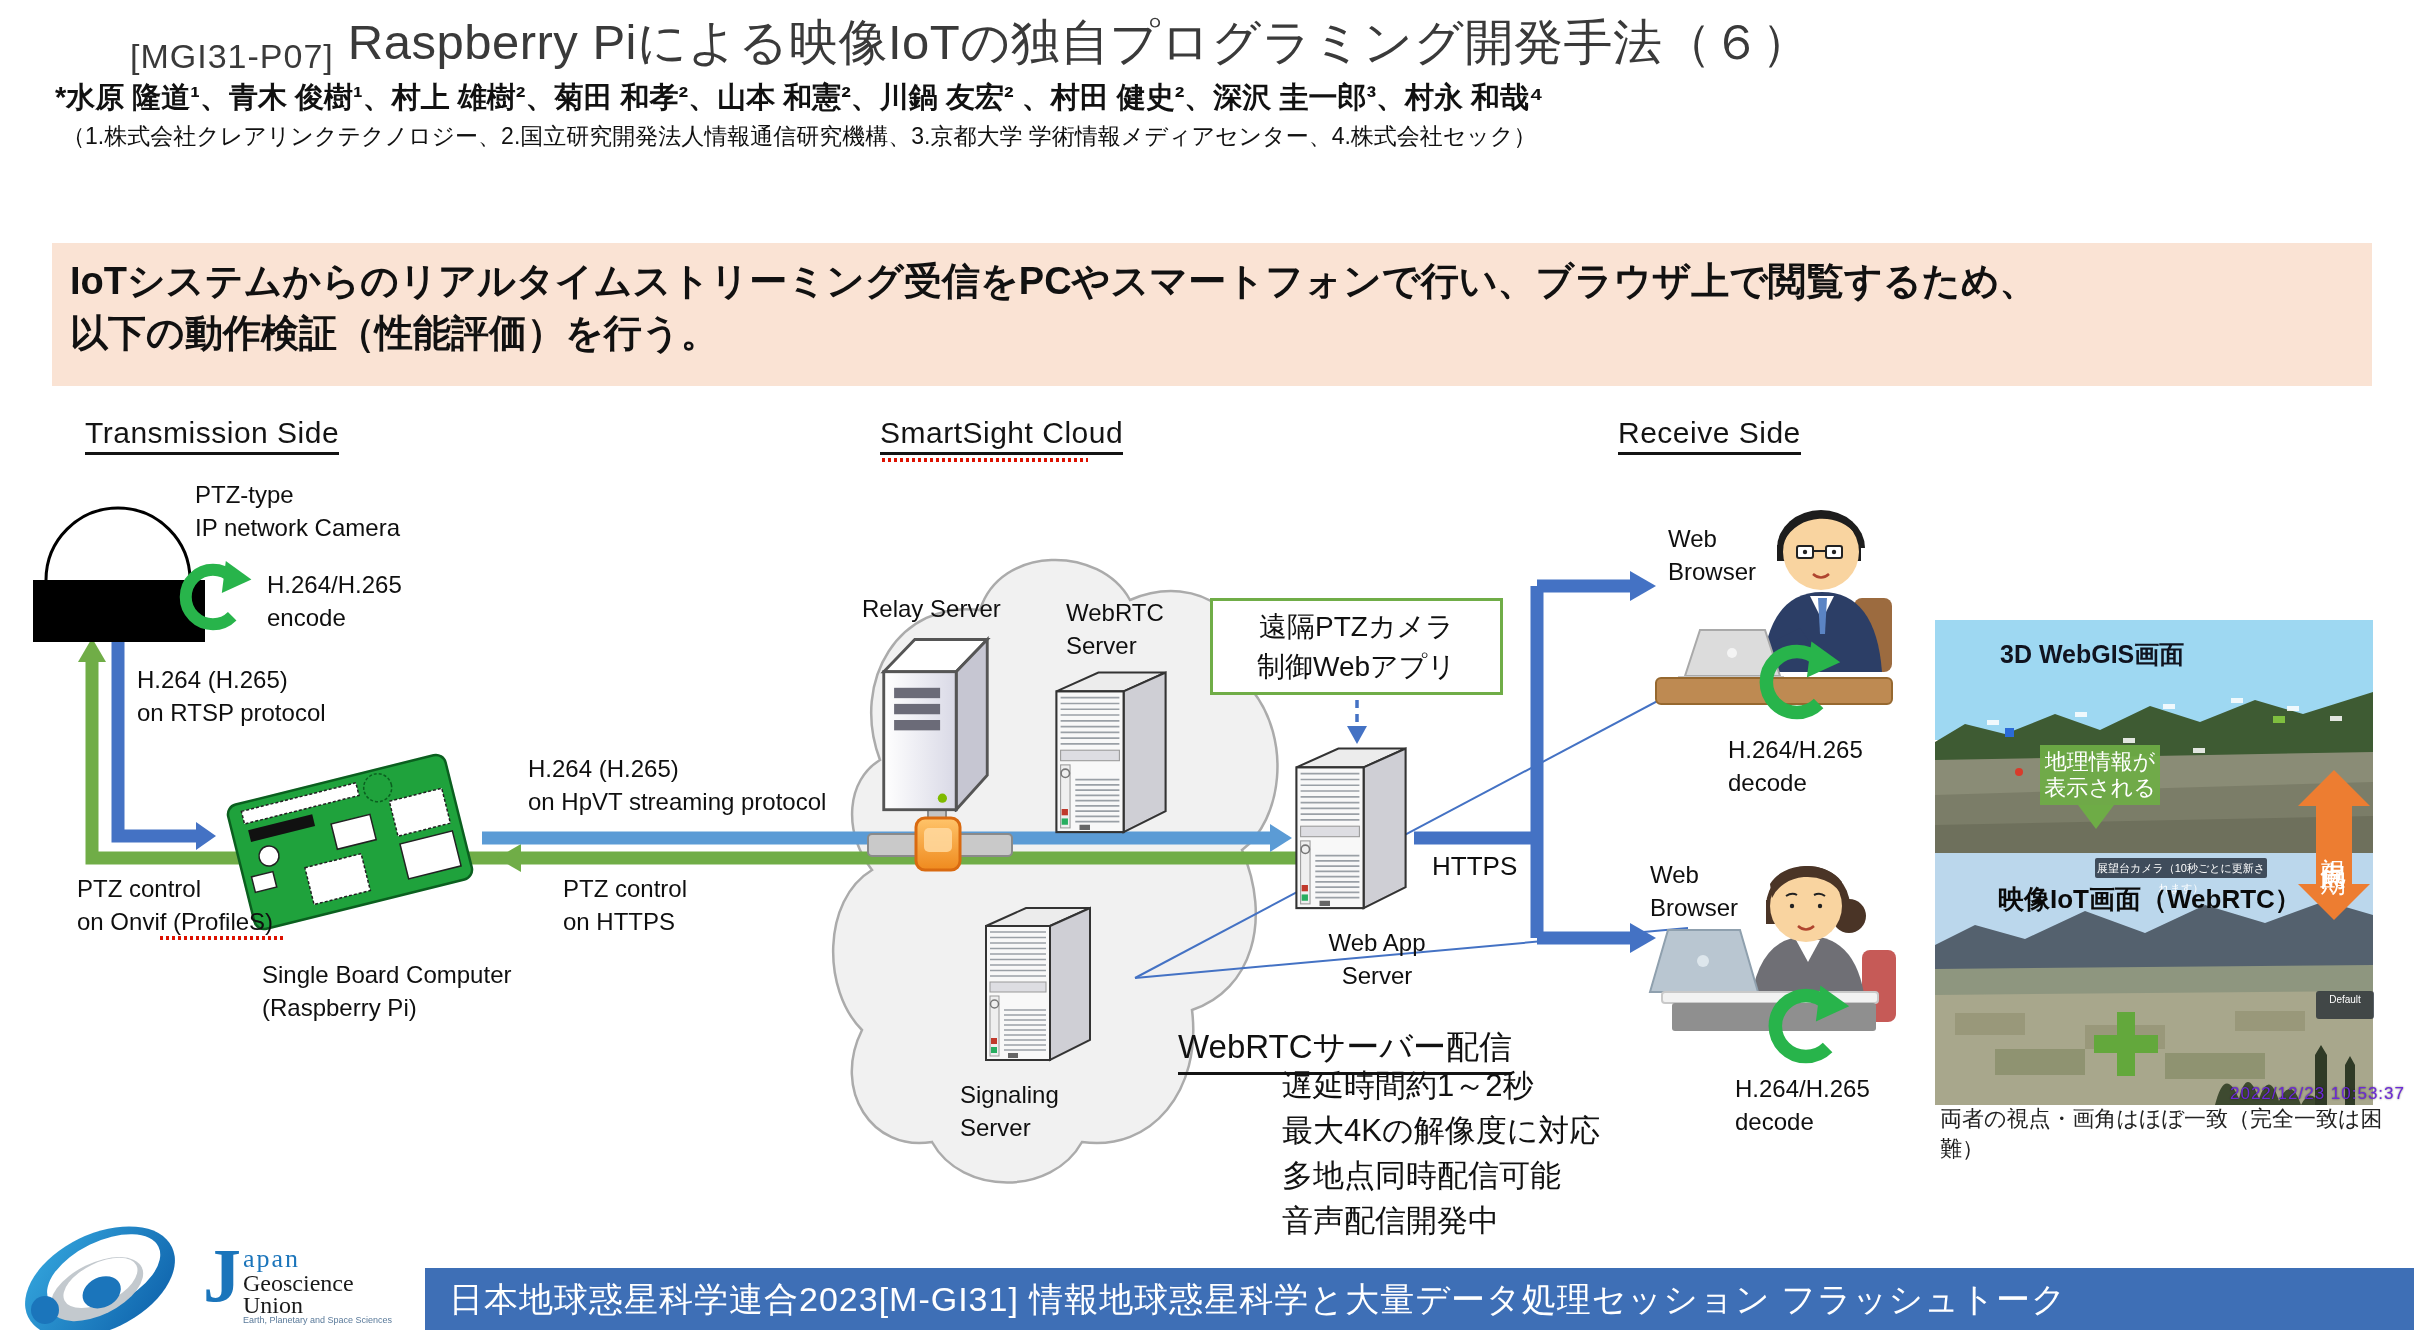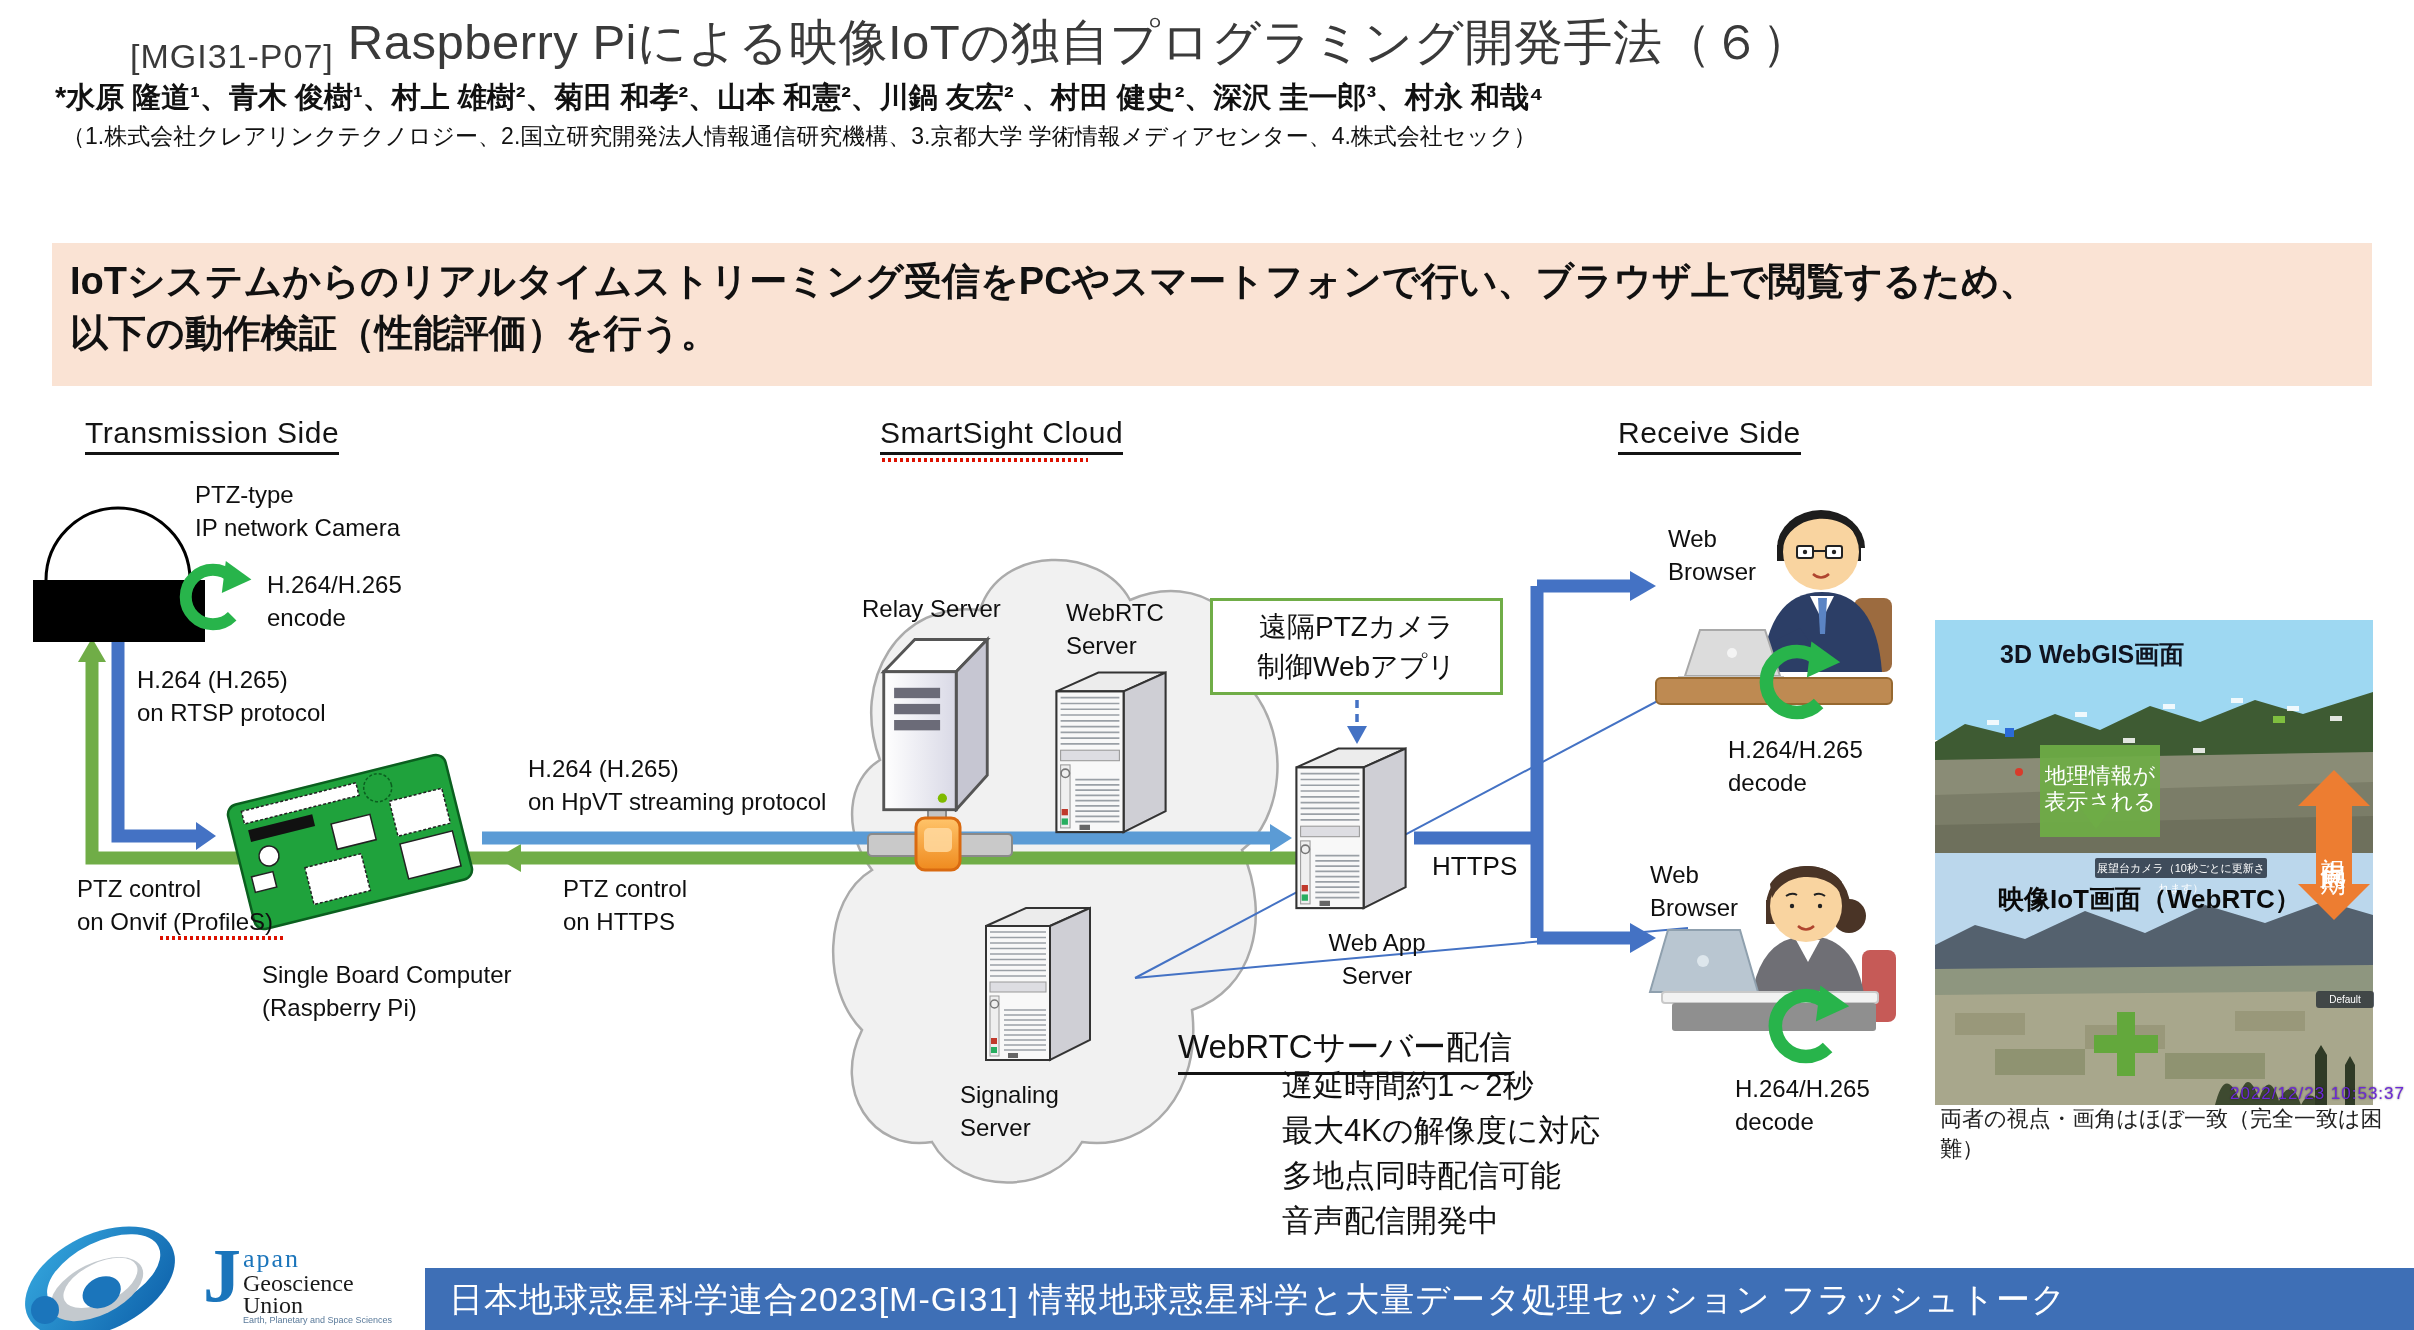--- a/index.html
+++ b/index.html
@@ -10,21 +10,21 @@
   .lbl{font-size:24px;line-height:33px;color:#0f0f0f;}
   .heading{font-size:30px;color:#141414;border-bottom:3px solid #141414;padding-bottom:2px;font-weight:400;letter-spacing:.5px;}
   .sq{height:4px;background-image:repeating-linear-gradient(90deg,#dd1100 0 3px,transparent 3px 6px);}
   #title-row{display:flex;align-items:flex-end;gap:14px;color:#3a3a3a;}
   #title-code{font-size:34px;letter-spacing:1px;}
   #title-main{font-size:49px;font-weight:500;letter-spacing:.5px;white-space:nowrap;}
   #authors{font-size:29px;font-weight:bold;white-space:nowrap;}
   #affils{font-size:23px;}
   #abstract{background:#FAE3D4;font-size:38px;font-weight:bold;line-height:52px;padding:12px 18px;}
   .tinybar{background:rgba(52,64,78,.92);color:#fff;font-size:11px;line-height:20px;text-align:center;border-radius:2px;}
-  #geo-note{background:rgba(110,172,70,.93);color:#fff;font-size:22px;line-height:26px;text-align:center;padding:20px 2px;font-family:Liberation Mono, monospace;}
+  #geo-note{background:rgba(110,172,70,.93);color:#fff;font-size:22px;line-height:26px;text-align:center;padding:4px 2px;}
   #app-box{border:3px solid #70AD47;background:#fff;font-size:28px;line-height:40px;text-align:center;display:flex;align-items:center;justify-content:center;}
   #footer-bar{background:#3E6FB6;}
   #session-text{color:#fff;font-size:34px;line-height:62px;padding-left:24px;letter-spacing:1px;white-space:nowrap;}
   #webrtc-head{font-size:33px;font-weight:500;border-bottom:3px solid #141414;padding-bottom:2px;}
   .webrtc-item{font-size:31px;line-height:45px;font-weight:500;}
   #ex-heading{font-size:31px;line-height:43px;text-align:center;font-weight:500;}
   .screen{overflow:hidden;}
   #gis-label{font-size:25px;font-weight:bold;color:#10131f;}
   #iot-label{font-size:26px;font-weight:bold;color:#0a0a0a;}
   #timestamp{font-size:17px;color:#6d28d9;text-shadow:0 0 2px rgba(0,0,0,.6);letter-spacing:1px;}
@@ -315,21 +315,21 @@
       <g fill="#8F9371">
           <rect x="60" y="196" width="90" height="26"></rect>
           <rect x="230" y="200" width="100" height="26"></rect>
         </g>
       <path d="M280,252 q10,-40 24,-6 q8,-34 20,0 q10,-30 20,2 q12,-26 22,4 q10,-20 20,2 l52,0 0,-2 0,0 0,0 0,0 0,0 0,0 0,0 0,0 0,0 0,0 0,0 0,0 0,0 0,0 0,0 0,0 0,0 0,0 0,0 0,0 0,0 0,0 0,0 0,0 0,2 z" fill="#3E4A30"></path>
       <path d="M380,252 l0,-50 6,-10 6,10 0,50 z M410,252 l0,-40 5,-9 5,9 0,40 z" fill="#2F3A26"></path>
     </svg>
   </div>
   <div class="abs tinybar" style="left:2095px;top:858px;width:172px;height:20px">展望台カメラ（10秒ごとに更新されます）</div>
   <div class="abs" id="iot-label" style="left:1998px;top:882px">映像IoT画面（WebRTC）</div>
-  <div class="abs" id="default-chip" style="left:2316px;top:991px;width:58px;height:17px">Default</div>
+  <div class="abs" id="default-chip" style="left:2316px;top:991px;width:58px;height:28px">Default</div>
   <div class="abs" style="left:2094px;top:1035px;width:64px;height:18px;background:#63A83C"></div>
   <div class="abs" style="left:2117px;top:1012px;width:18px;height:64px;background:#63A83C"></div>
   <div class="abs" id="timestamp" style="left:2230px;top:1084px">2022/12/23 10:53:37</div>
 
   <div class="abs" style="left:2298px;top:770px;width:72px;height:150px;z-index:3">
     <svg width="72" height="150" viewBox="0 0 72 150">
       <polygon points="36,0 72,36 54,36 54,114 72,114 36,150 0,114 18,114 18,36 0,36" fill="#ED7D31"></polygon>
     </svg>
     <span id="sync-text">視点同期</span>
   </div>

